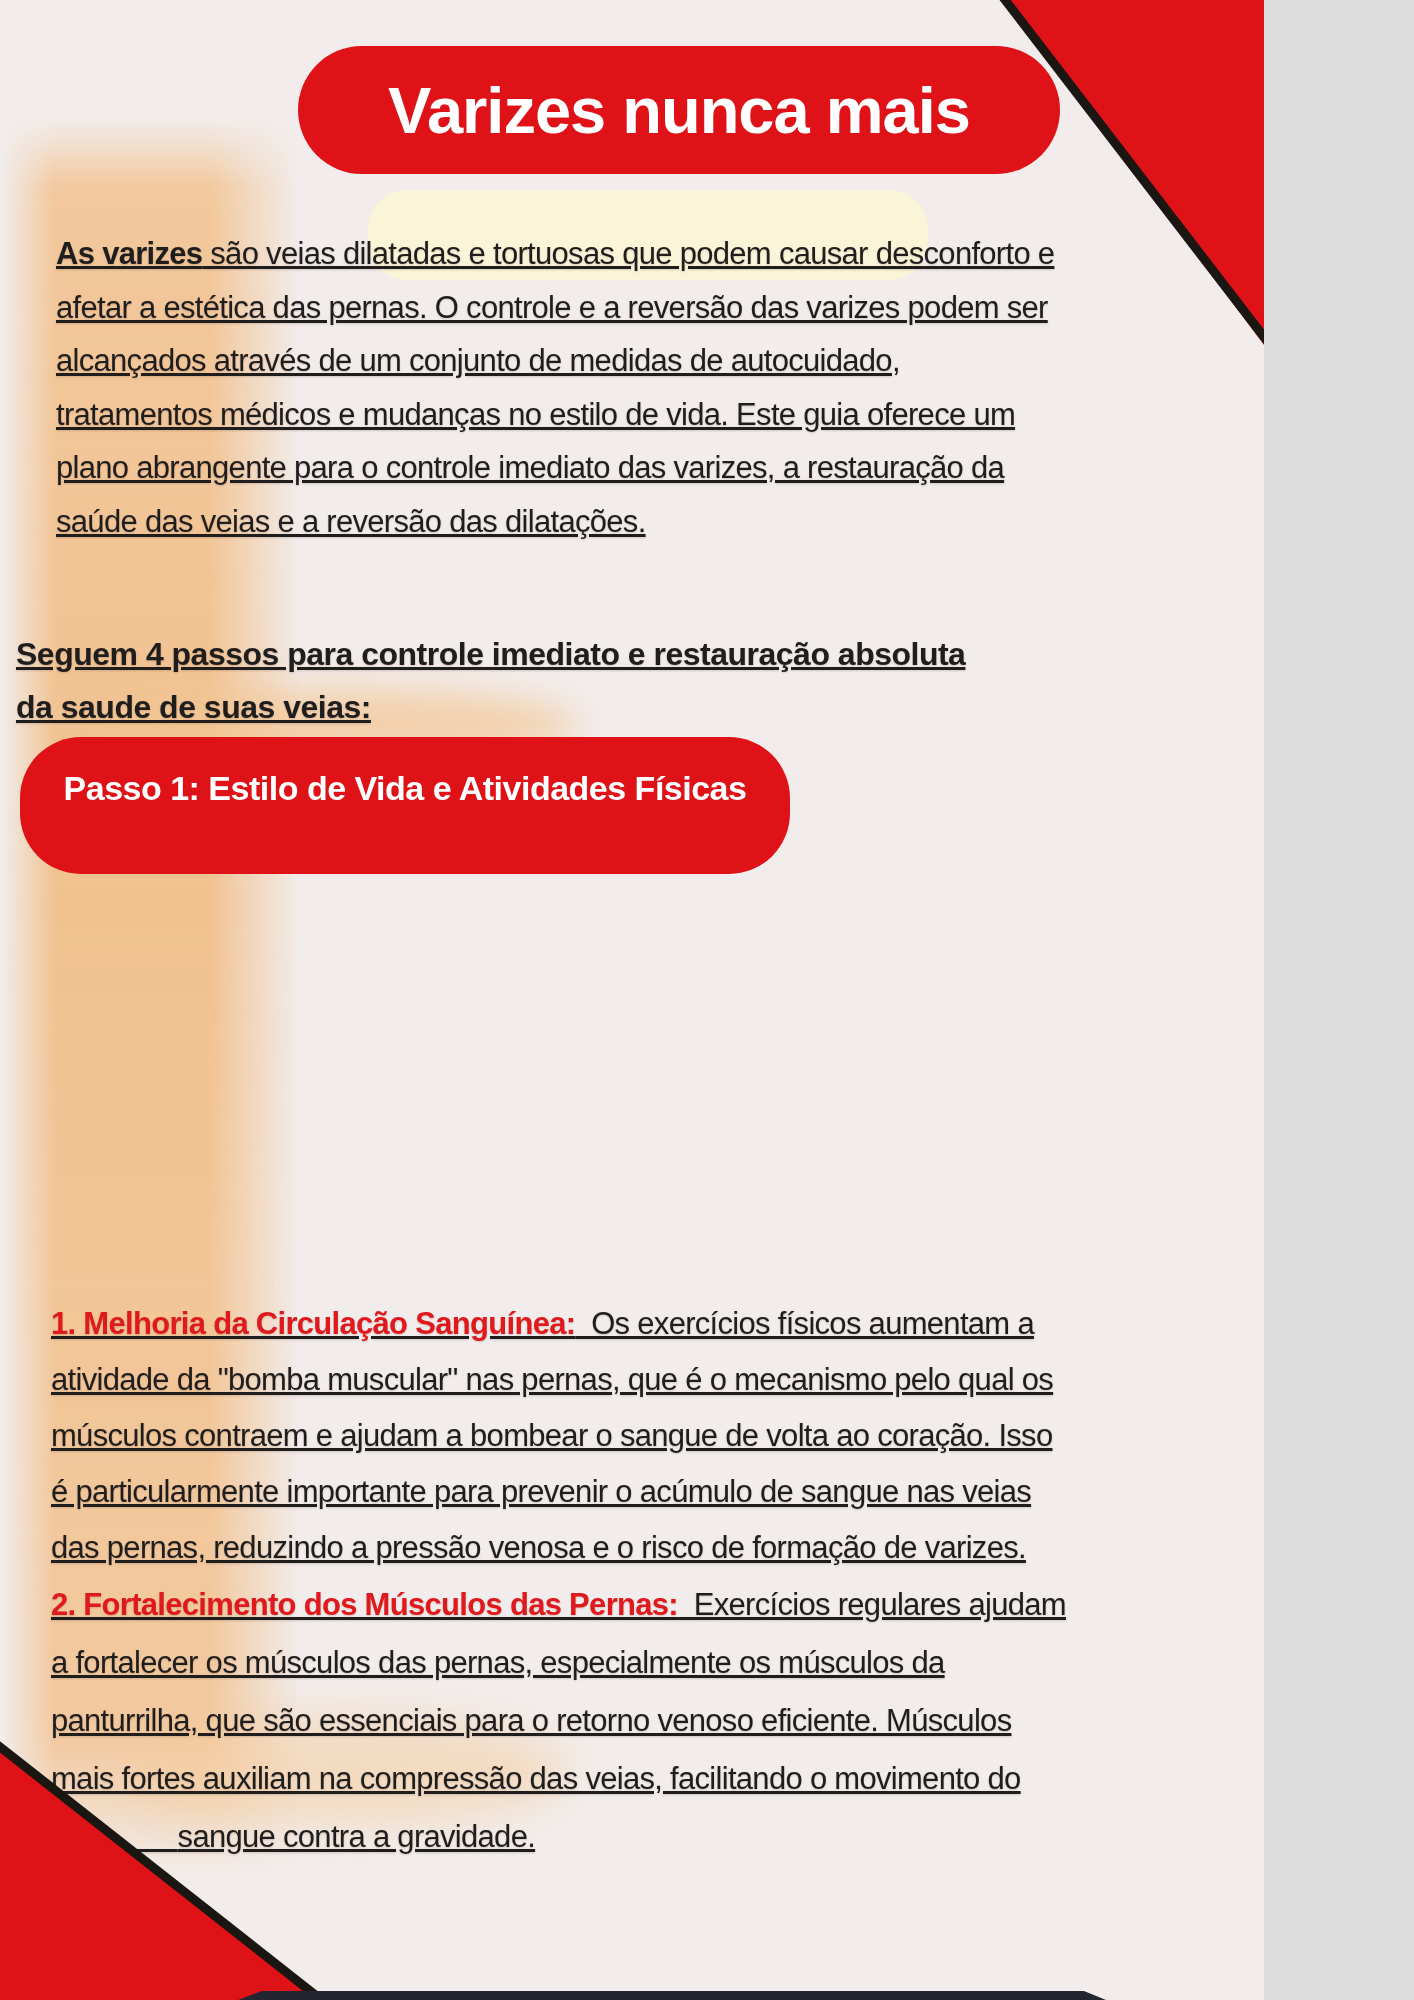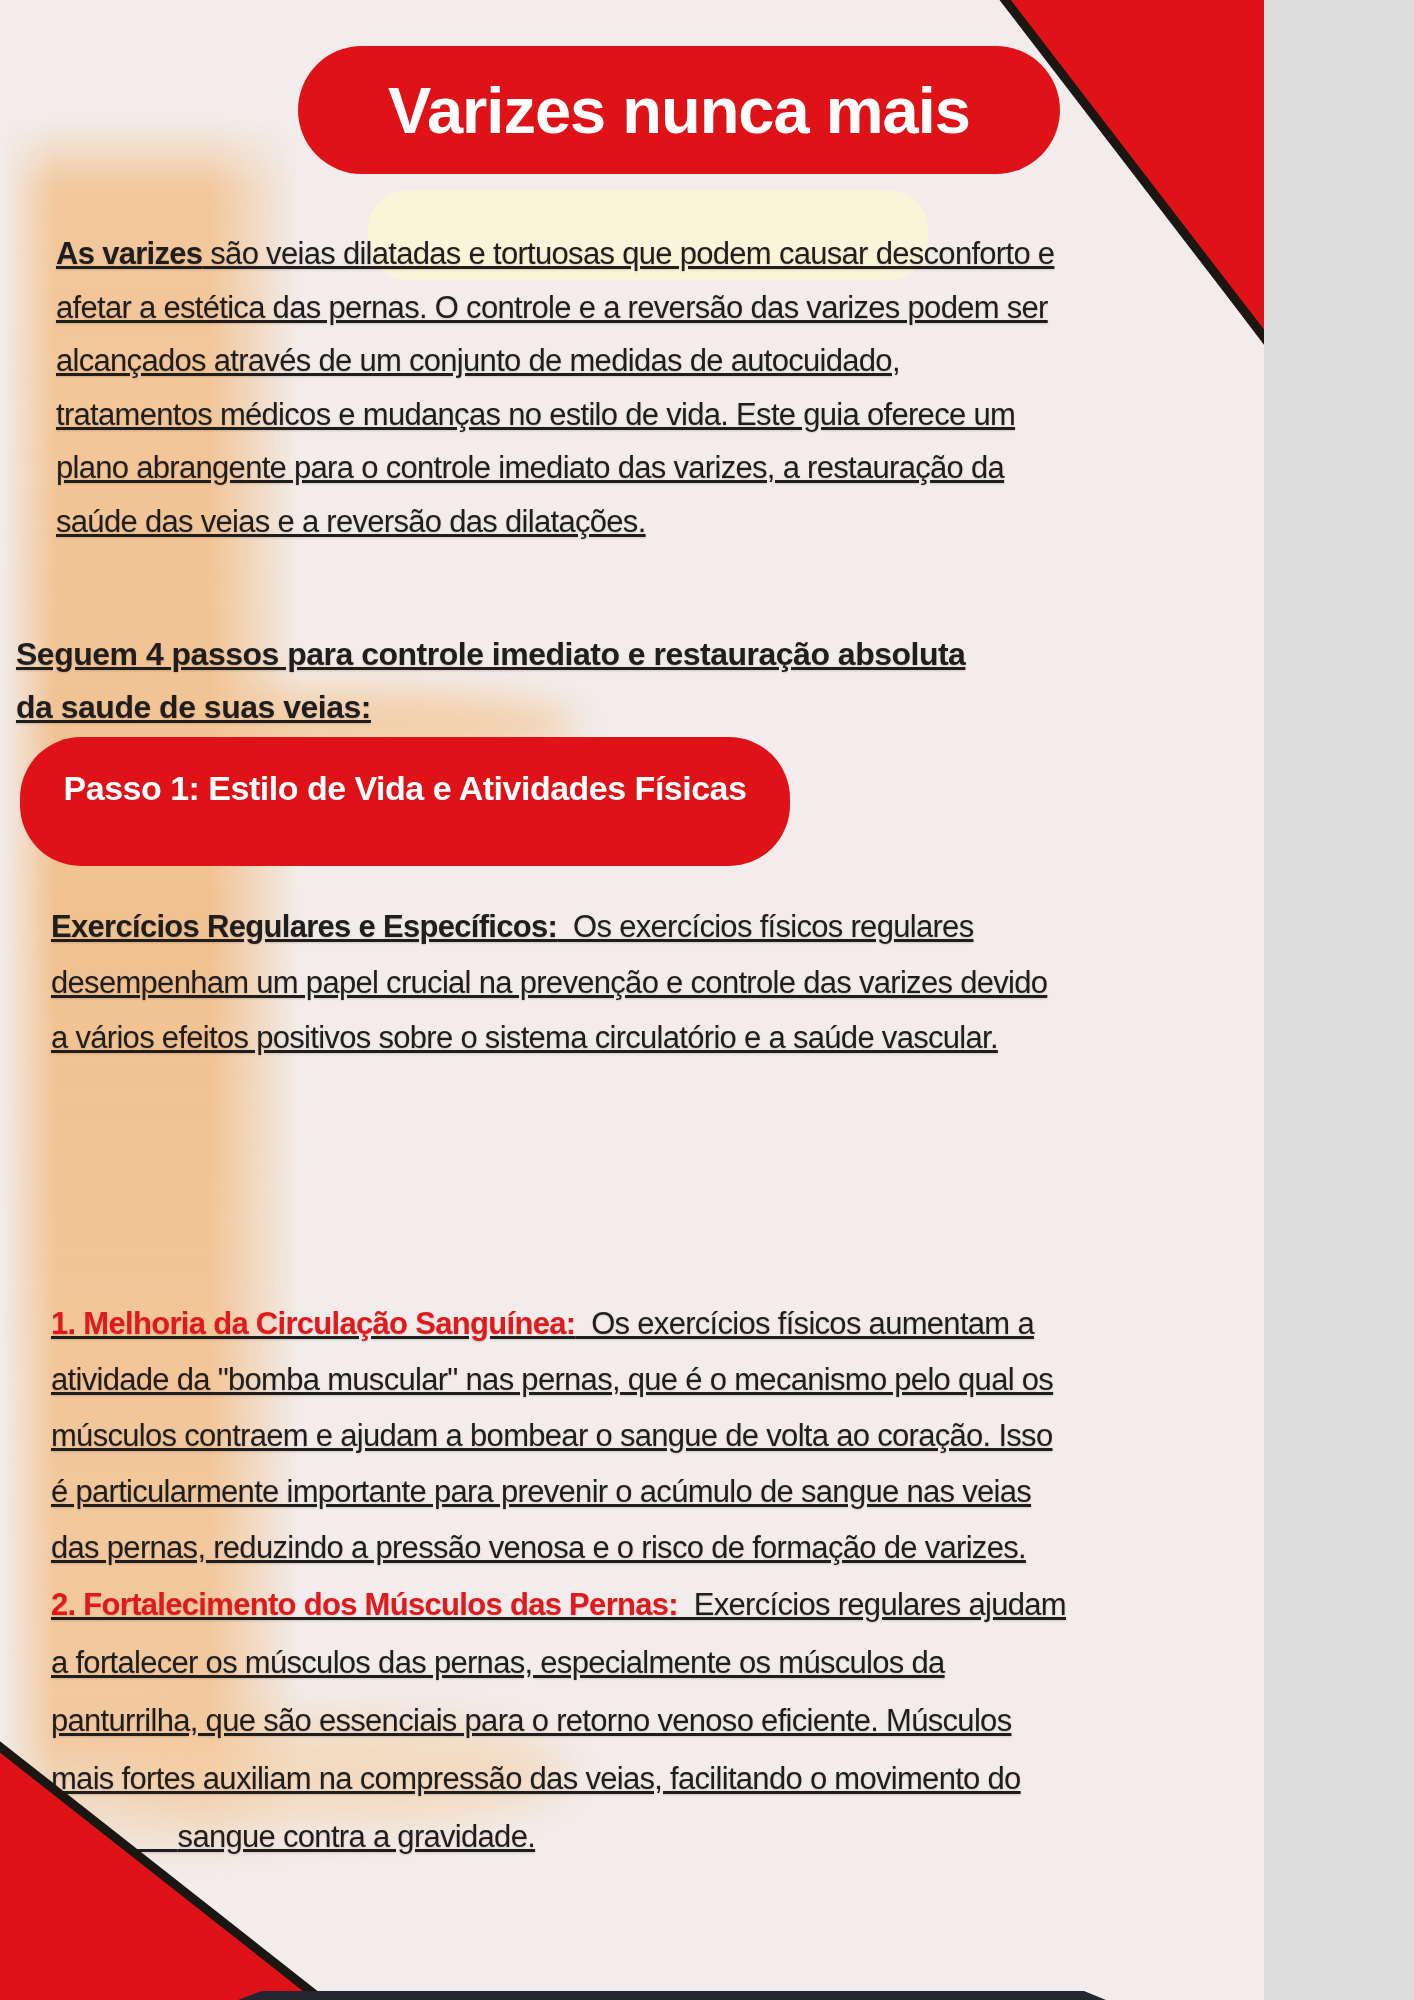--- a/index.html
+++ b/index.html
@@ -54,21 +54,21 @@
   }
   .intro{left:40px; top:211px; width:1350px;}
   .intro b{font-weight:bold;}
   .steps-heading{
     left:0; top:612px; width:1080px; 
     font-weight:bold; font-size:32px; line-height:53px; letter-spacing:-0.5px;
   }
   .step-pill{
     position:absolute; left:20px; top:737px; width:770px; height:121px; z-index:2;
     background:#df1217; border-radius:61px;
-    display:flex; align-items:center; justify-content:center; padding-bottom:8px;
+    display:flex; align-items:center; justify-content:center; padding-bottom:16px;
   }
   .step-pill .t{
     color:#fff; font-weight:bold; font-size:34px; letter-spacing:-0.5px;
     white-space:nowrap; position:relative; top:-9px;
   }
   .exercise{left:35px; top:883px; width:1350px; line-height:55.5px;}
   .exercise b{font-weight:bold;}
   .functions-heading{
     left:35px; top:1104px; width:1350px;
     font-weight:bold; line-height:57px; letter-spacing:-0.6px;
@@ -111,23 +111,20 @@
 plano abrangente para o controle imediato das varizes, a restauração da
 saúde das veias e a reversão das dilatações.</span></p>
 
   <p class="txt steps-heading">Seguem 4 passos para controle imediato e restauração absoluta
 da saude de suas veias:</p>
 
   <div class="step-pill">
     <span class="t">Passo 1: Estilo de Vida e Atividades Físicas</span>
   </div>
 
-  <p class="txt exercise"><b>Exercícios Regulares e Específicos:</b><span>  Os exercícios físicos regulares
-desempenham um papel crucial na prevenção e controle das varizes devido
-a vários efeitos positivos sobre o sistema circulatório e a saúde vascular.</span></p>
 
 
   <p class="txt item1"><span class="red-lead">1. Melhoria da Circulação Sanguínea:</span><span>  Os exercícios físicos aumentam a
 atividade da "bomba muscular" nas pernas, que é o mecanismo pelo qual os
 músculos contraem e ajudam a bombear o sangue de volta ao coração. Isso
 é particularmente importante para prevenir o acúmulo de sangue nas veias
 das pernas, reduzindo a pressão venosa e o risco de formação de varizes.</span></p>
 
   <p class="txt item2"><span class="red-lead">2. Fortalecimento dos Músculos das Pernas:</span><span>  Exercícios regulares ajudam
 a fortalecer os músculos das pernas, especialmente os músculos da

